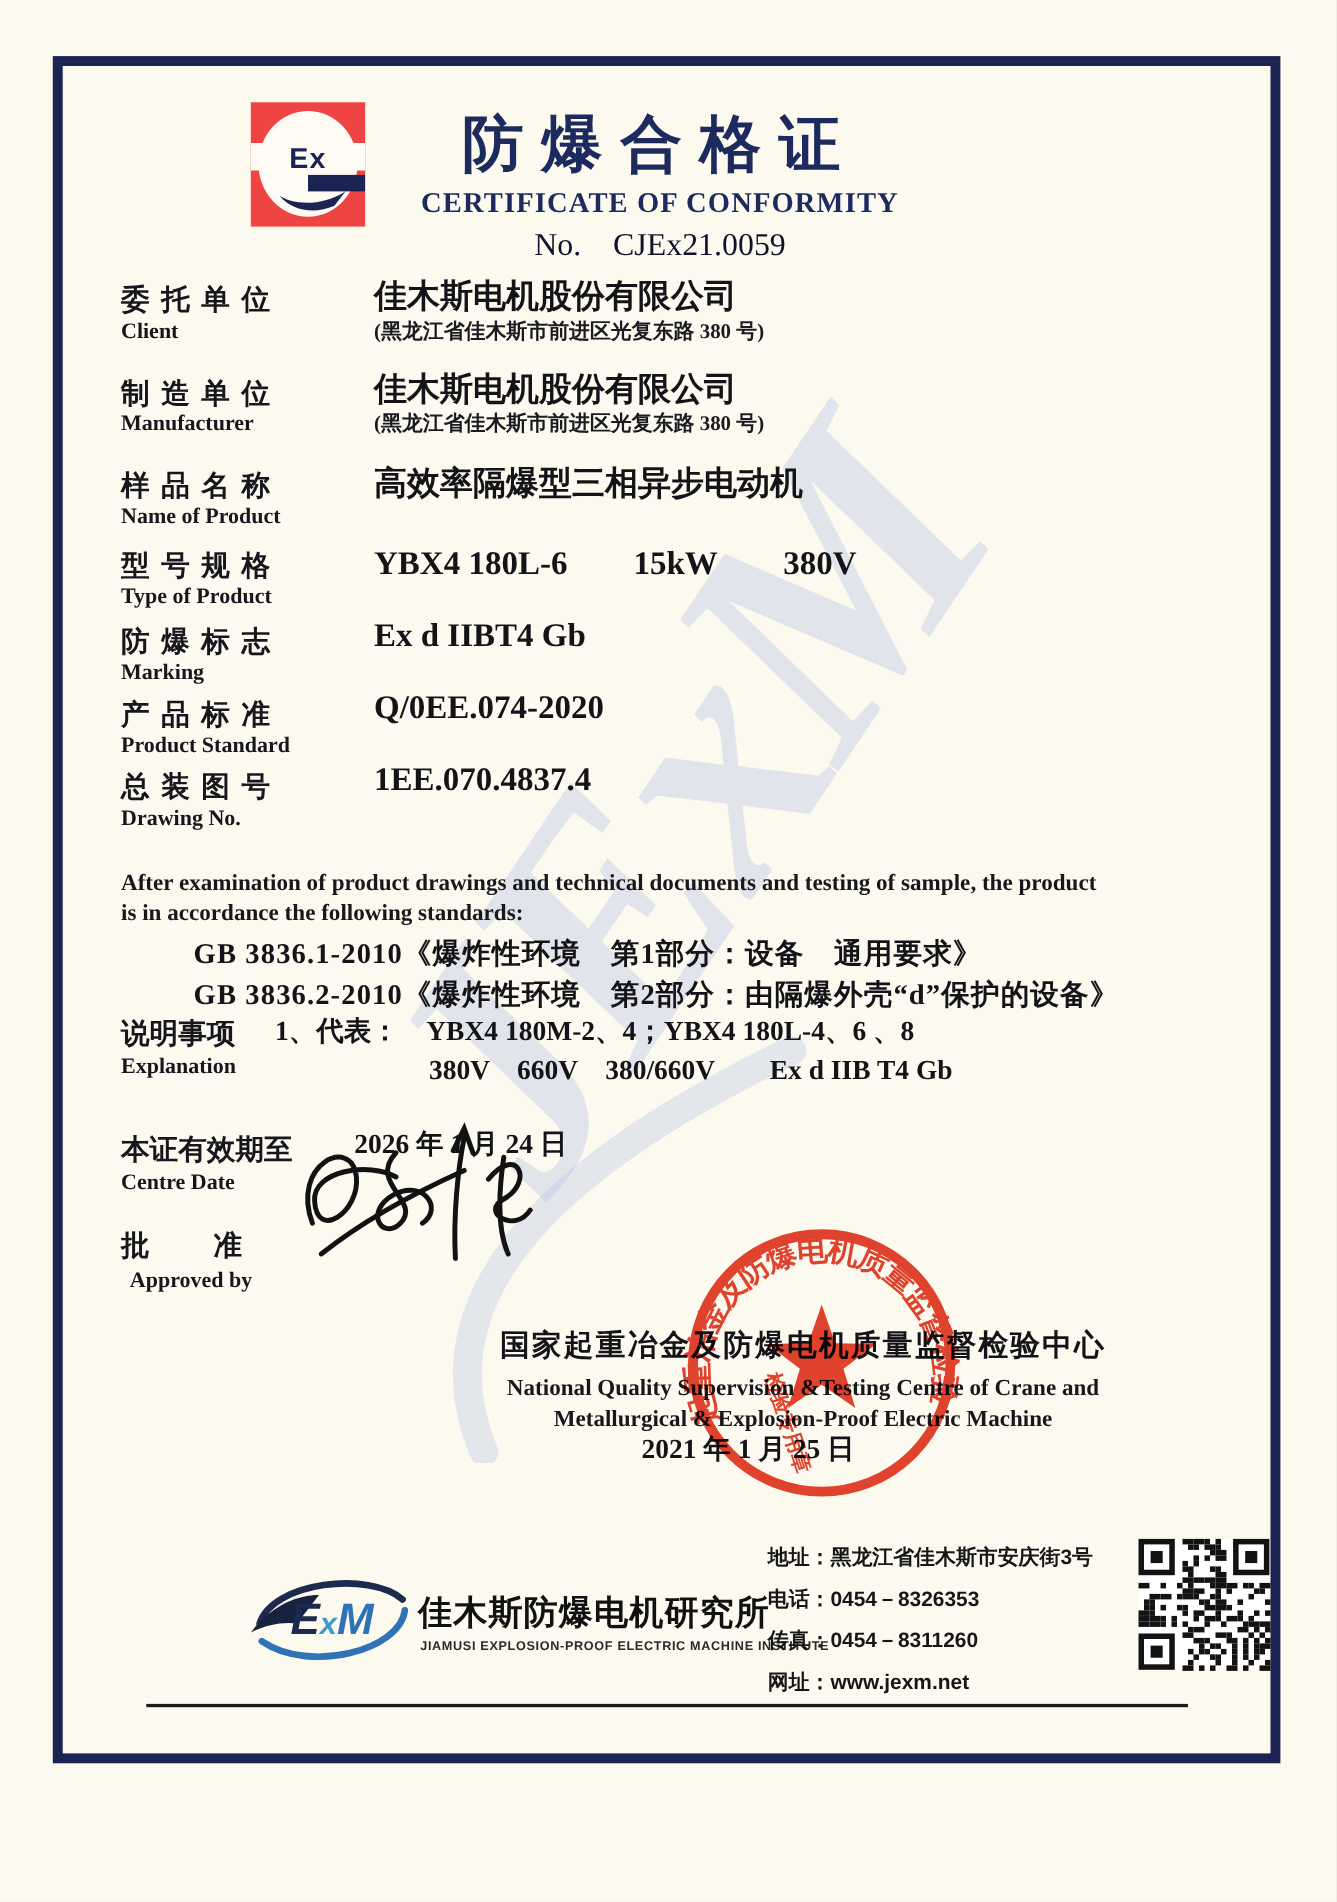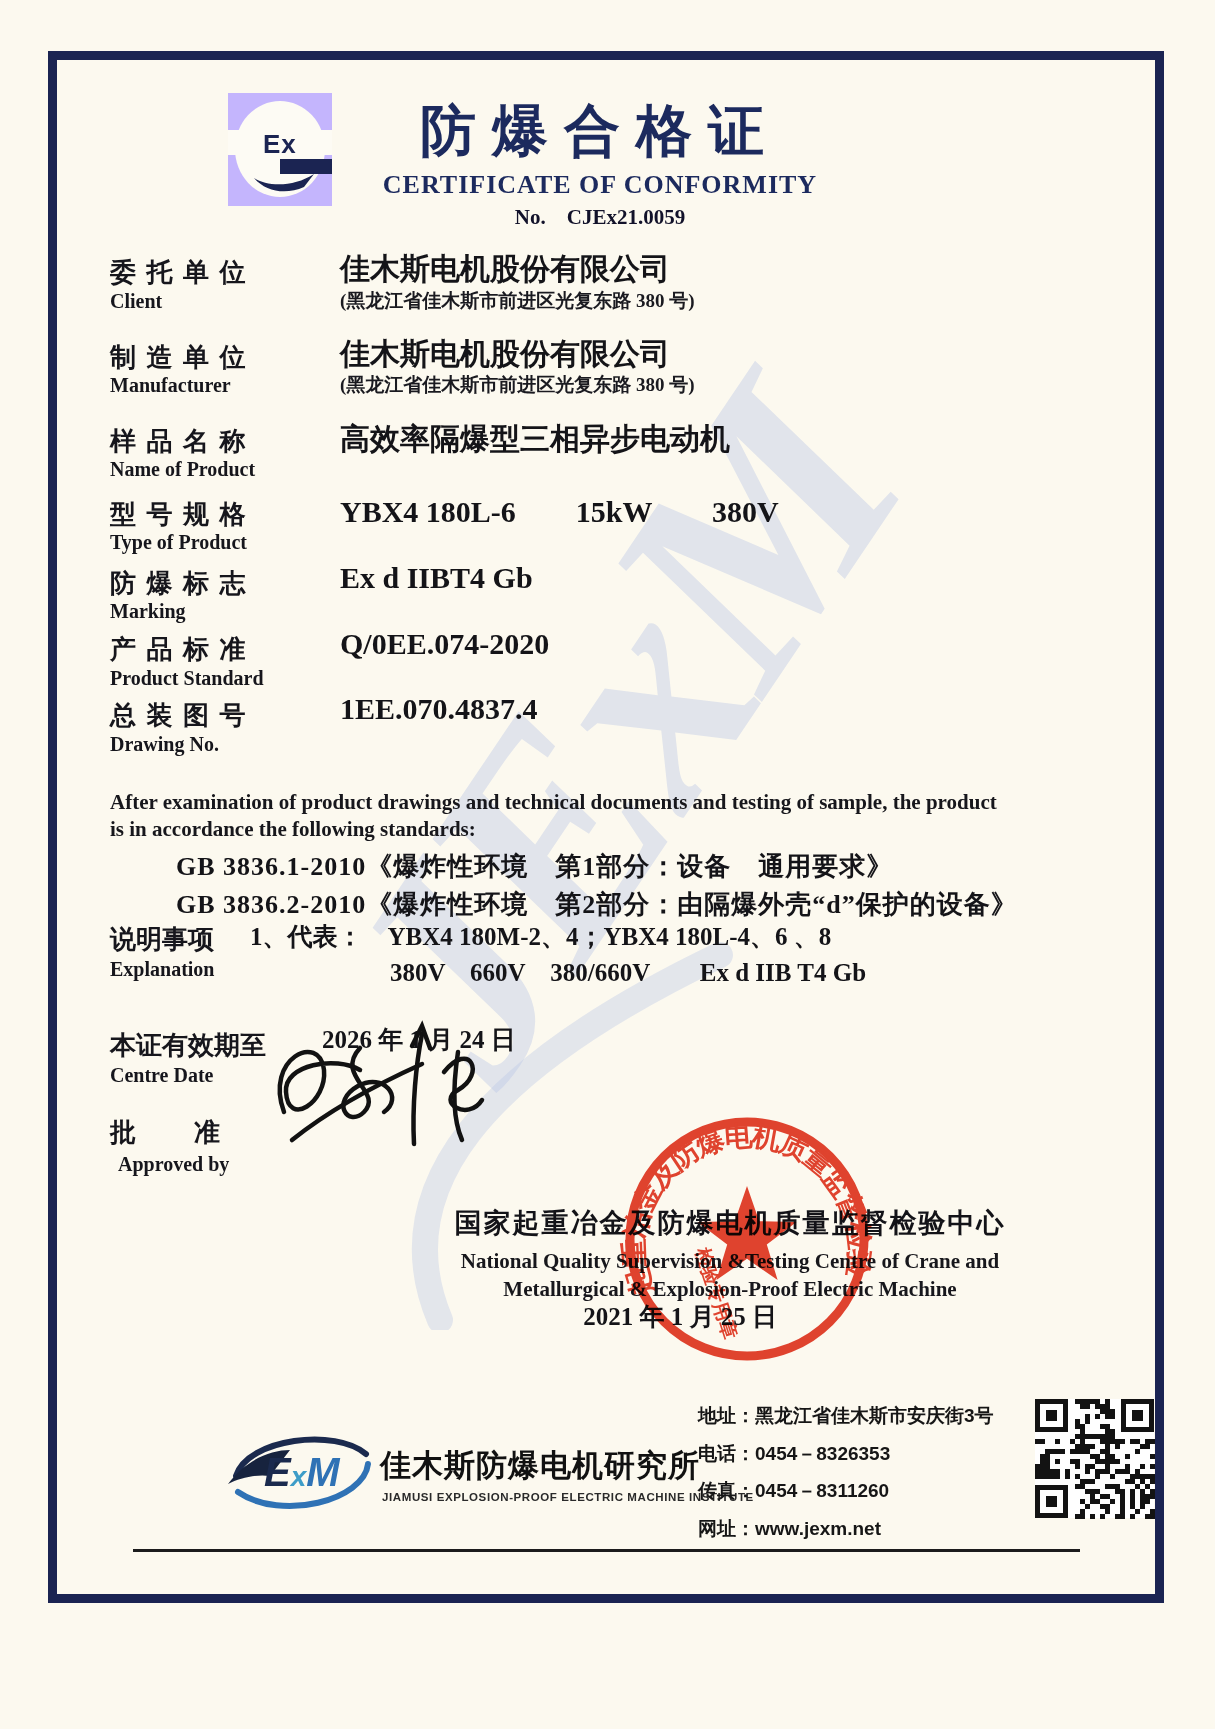--- a/index.html
+++ b/index.html
@@ -5,33 +5,33 @@
   html,body{margin:0;padding:0;}
   body{background:#d8d5cc;font-family:"Liberation Serif",serif;}
   .page{position:relative;width:1215px;height:1729px;background:#fcf9ef;overflow:hidden;margin:0 auto;}
   .frame{position:absolute;left:48px;top:51px;width:1098px;height:1534px;border:9px solid #1b2452;}
   
   .wm{position:absolute;left:80px;top:560px;width:1080px;text-align:center;
       transform:rotate(-56deg);font-size:300px;font-style:italic;font-weight:bold;
       color:#bcc8e6;opacity:.42;letter-spacing:-8px;z-index:0;font-family:"Liberation Serif",serif;}
   .wm-swoosh{position:absolute;left:400px;top:930px;z-index:0;opacity:.38;}
   
-  .exlogo{position:absolute;left:228px;top:93px;width:104px;height:113px;background:#c4b5fd;overflow:hidden;z-index:2;}
+  .exlogo{position:absolute;left:228px;top:93px;width:104px;height:113px;background:#ef4444;overflow:hidden;z-index:2;}
   .exlogo .circle{position:absolute;left:7px;top:8px;width:90px;height:96px;background:#fdfbf4;border-radius:50%;}
   .exlogo .stripe{position:absolute;left:0;top:37px;width:104px;height:25px;background:#fdfbf4;}
   .exlogo .extext{position:absolute;left:35px;top:36px;font-family:"Liberation Sans",sans-serif;
       font-weight:bold;font-size:26px;color:#1b2452;letter-spacing:1px;}
   .exlogo .bar{position:absolute;left:52px;top:66px;width:52px;height:15px;background:#1b2452;}
   .exlogo svg{position:absolute;left:10px;top:79px;}
   .title-cn{position:absolute;left:380px;top:94px;width:440px;text-align:center;
       font-size:56px;font-weight:bold;color:#1c2a5e;letter-spacing:16px;z-index:2;}
   .title-en{position:absolute;left:380px;top:170px;width:440px;text-align:center;
       font-size:26px;font-weight:bold;color:#1c2a5e;letter-spacing:1px;z-index:2;}
   .cert-no{position:absolute;left:380px;top:203px;width:440px;text-align:center;
-      font-size:21px;font-weight:bold;color:#12122a;white-space:pre;z-index:2;}
+      font-size:29px;font-weight:normal;color:#12122a;white-space:pre;z-index:2;}
   
   .lab-cn{position:absolute;left:110px;font-size:26px;font-weight:bold;color:#16161c;letter-spacing:2px;z-index:2;}
   .lab-en{position:absolute;left:110px;font-size:20px;font-weight:600;color:#16161c;z-index:2;}
   .val{position:absolute;left:340px;font-size:30px;font-weight:bold;color:#141418;z-index:2;white-space:pre;}
   .sub{position:absolute;left:340px;font-size:19px;font-weight:600;color:#1a1a20;z-index:2;}
   
   .stmt-cn{position:absolute;left:110px;top:752px;font-size:27px;font-weight:bold;color:#141418;letter-spacing:3px;z-index:2;}
   .stmt-en{position:absolute;left:110px;font-size:21px;font-weight:600;color:#17171c;z-index:2;}
   .std{position:absolute;left:176px;font-size:26px;font-weight:bold;color:#141418;letter-spacing:1px;z-index:2;}
   .expl{position:absolute;font-size:25px;font-weight:bold;color:#141418;z-index:2;white-space:pre;}

